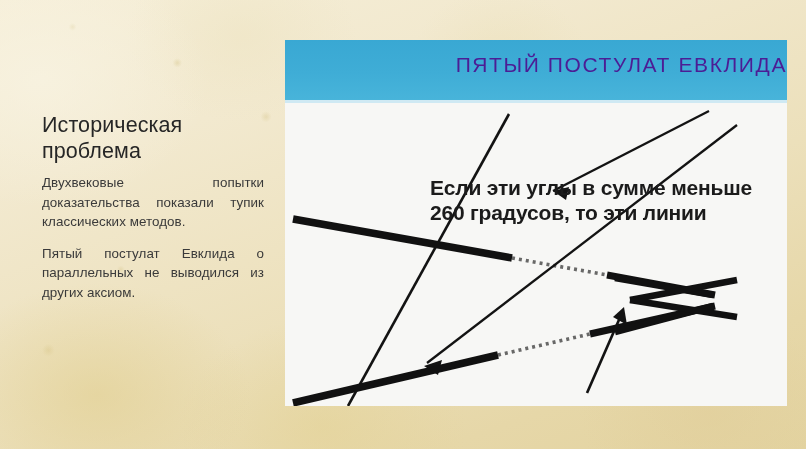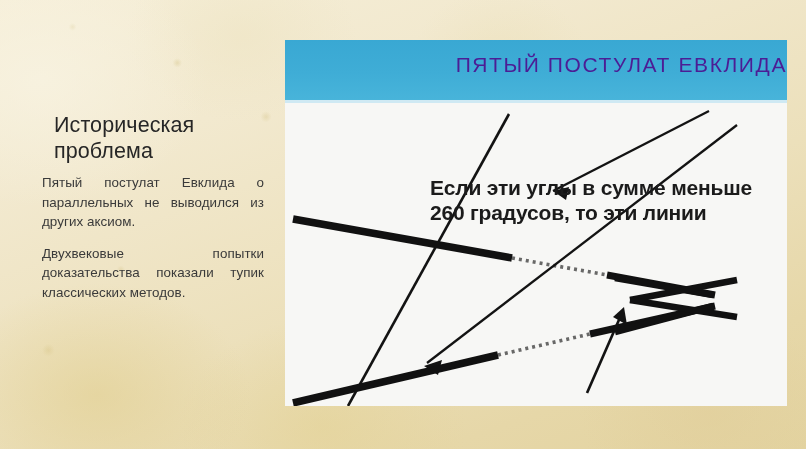--- a/index.html
+++ b/index.html
@@ -39,21 +39,21 @@
     position: absolute;
     left: 42px;
     top: 112px;
     width: 222px;
   }
   #deck-title {
     font-size: 21.5px;
     line-height: 26px;
     color: #262626;
     letter-spacing: 0.1px;
-    margin: 0 0 9px 12px;
+    margin: 0 0 9px 0;
     font-weight: normal;
   }
   .body-para {
     font-size: 13.4px;
     line-height: 19.5px;
     color: #3a3a3a;
     text-align: justify;
     margin: 0 0 12px 0;
     letter-spacing: 0.05px;
   }
@@ -120,23 +120,23 @@
   #caption-bottom { left: 104px; top: 284px; }
 </style>
 </head>
 <body>
 
 <div id="slide">
 
   <div id="text-col">
     <h1 id="deck-title">Историческая проблема</h1>
 
+    <p class="body-para">Двухвековые попытки доказательства показали тупик классических методов.</p>
+
     <p class="body-para">Пятый постулат Евклида о параллельных не выводился из других аксиом.</p>
-
-    <p class="body-para">Двухвековые попытки доказательства показали тупик классических методов.</p>
   </div>
 
   <div id="img-panel">
 
     <div id="banner"></div>
     <div id="banner-title">ПЯТЫЙ ПОСТУЛАТ ЕВКЛИДА</div>
     <div id="banner-underline"></div>
 
     <div id="figure-area">
       <svg id="figure-svg" viewBox="0 0 502 303" xmlns="http://www.w3.org/2000/svg">

